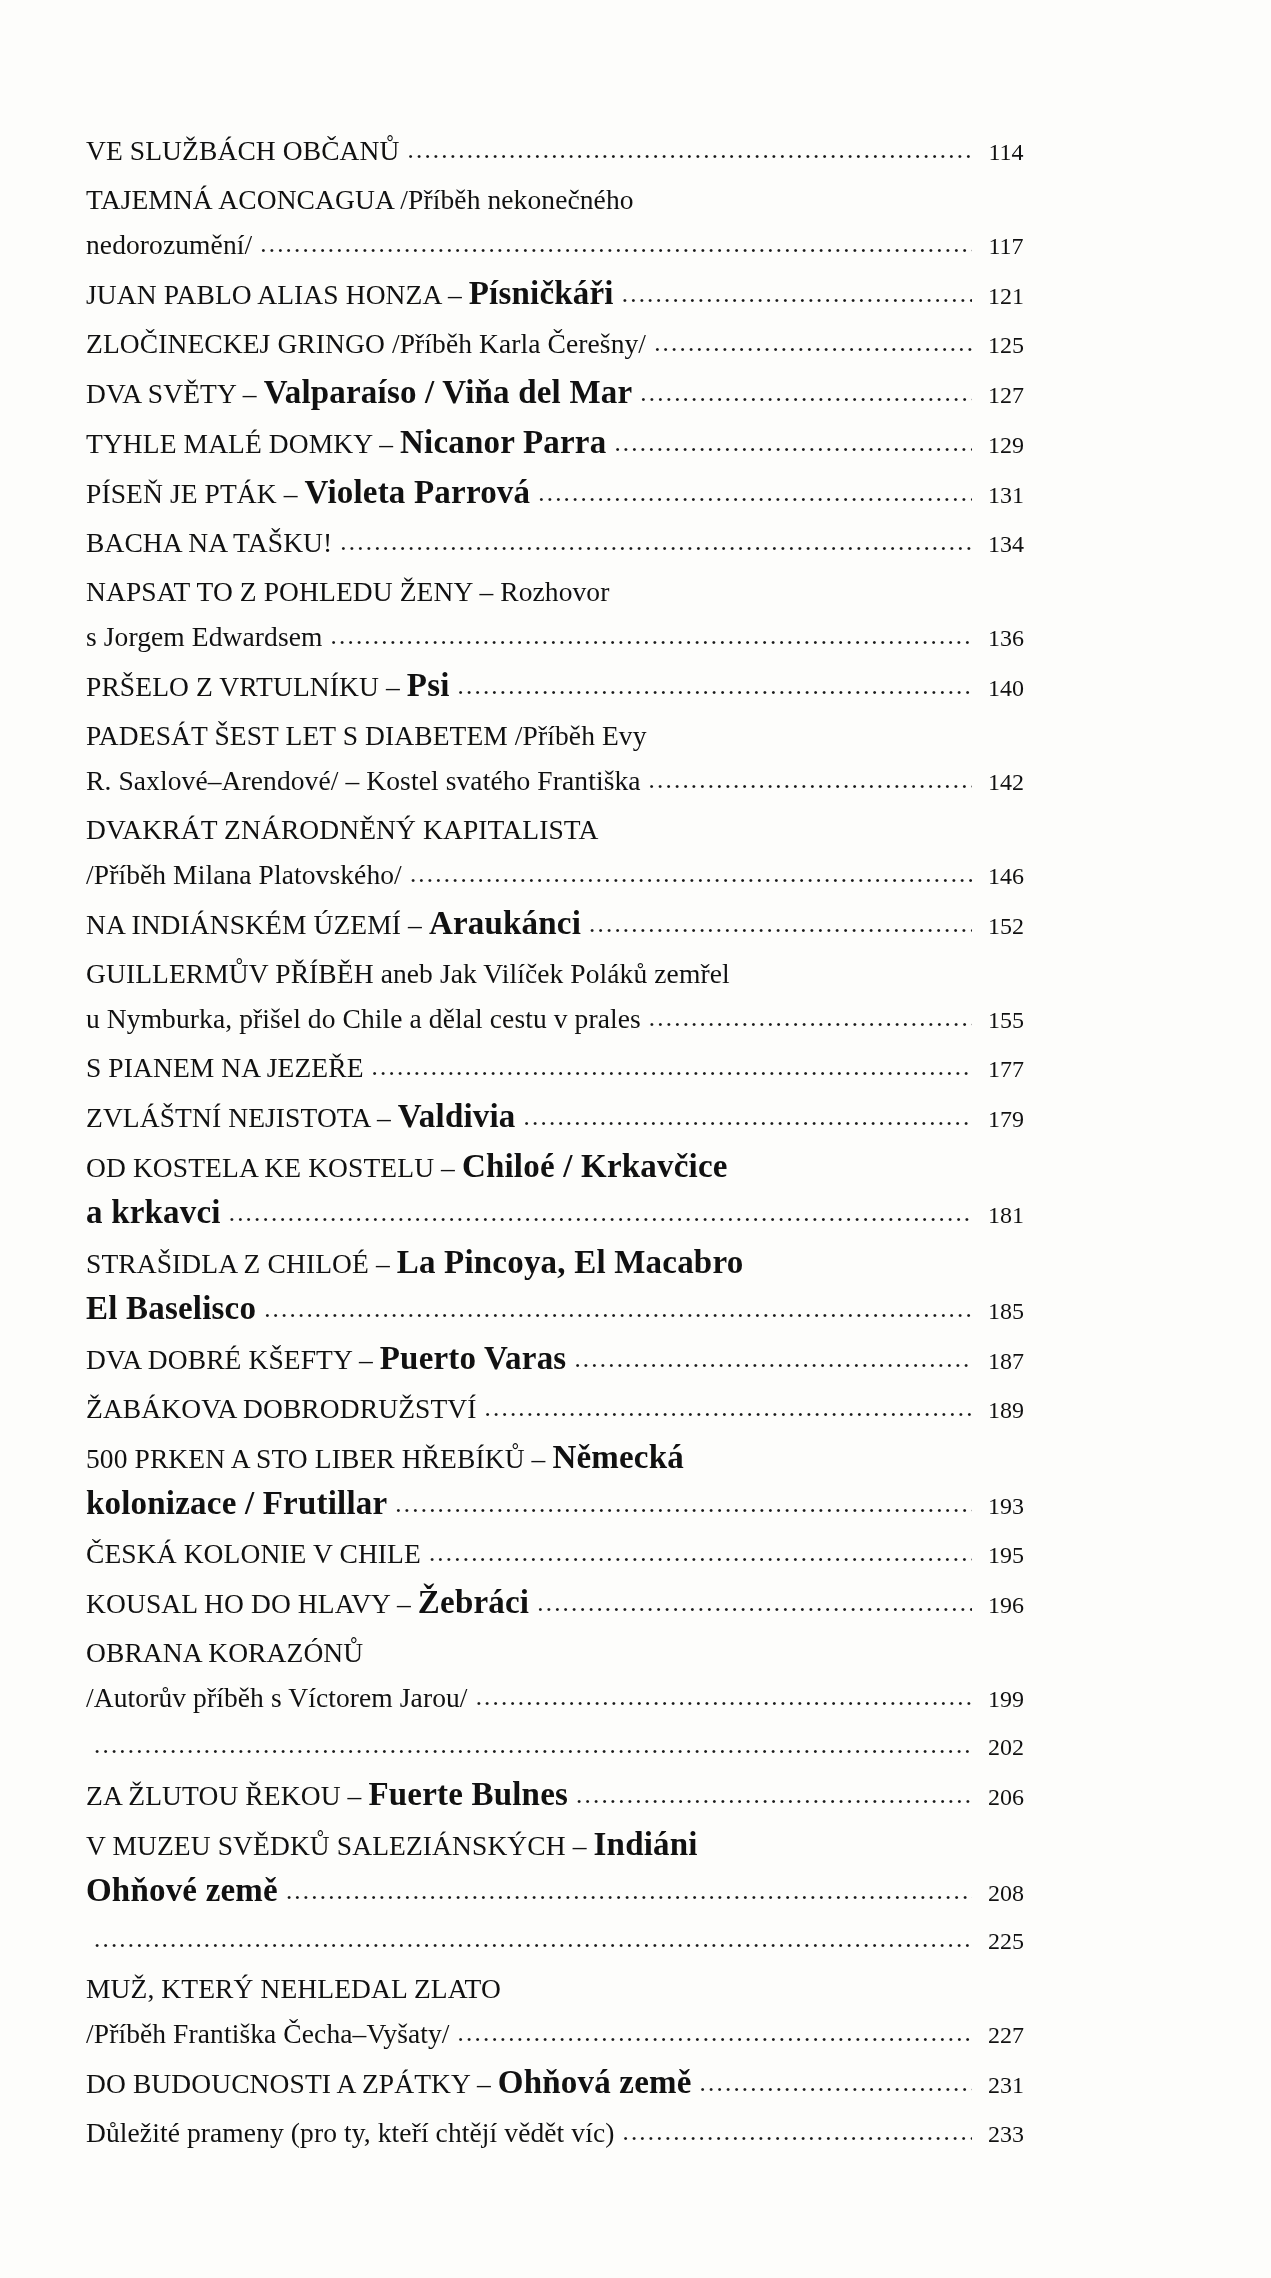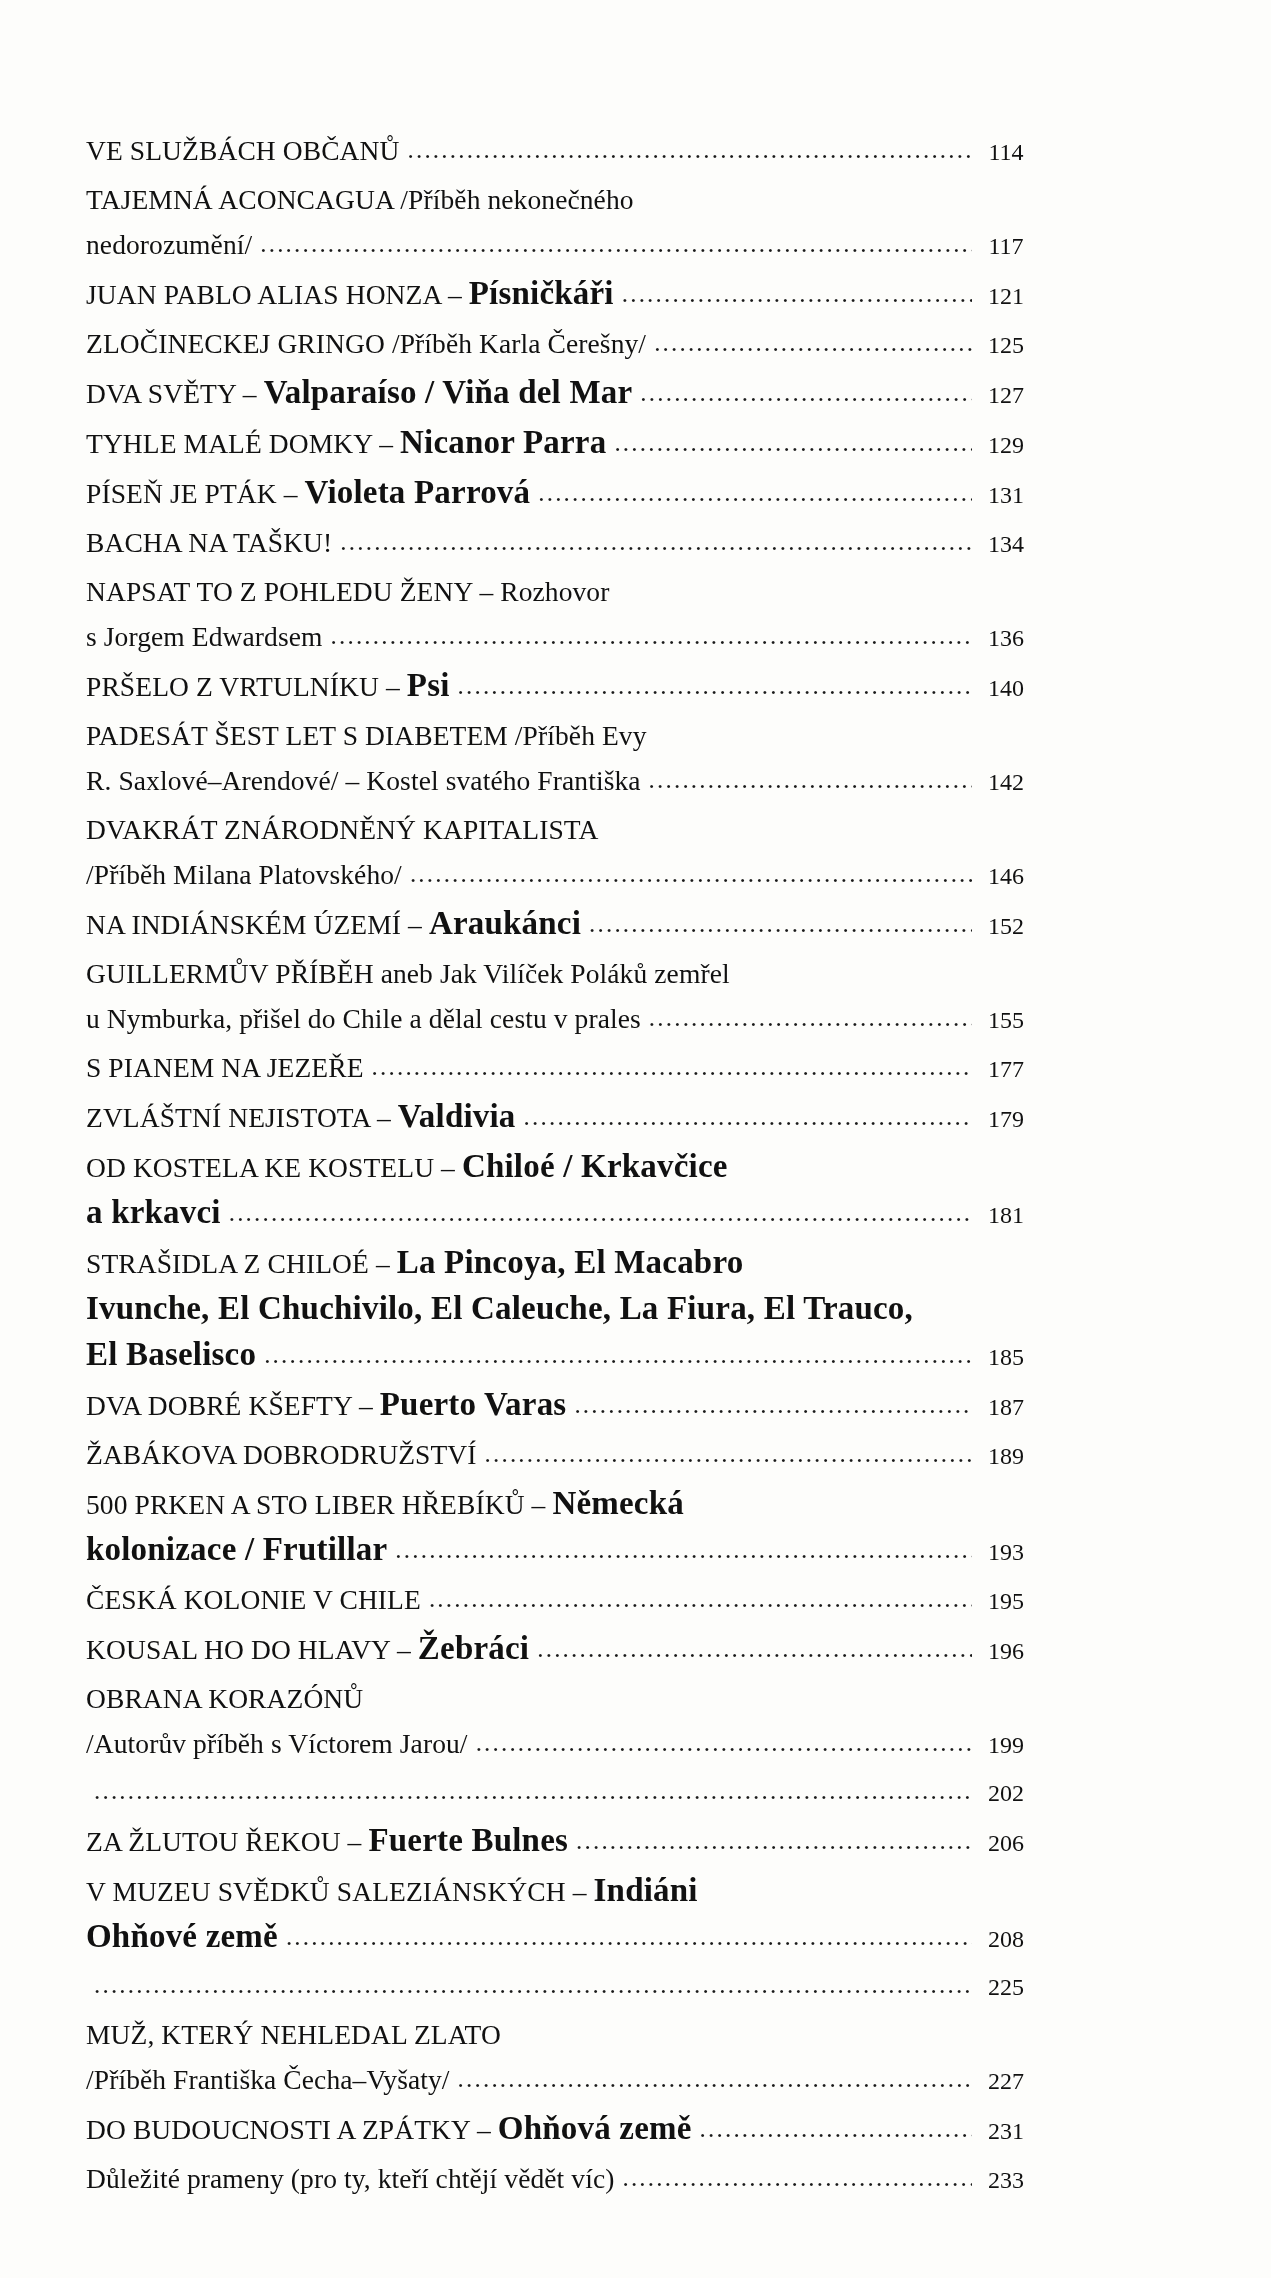--- a/index.html
+++ b/index.html
@@ -217,24 +217,20 @@
           <span class="title"><span class="sub">a krkavci</span></span>
           <span class="dots">........................................................................................................................................</span>
           <span class="page-num">181</span>
         </div>
       </div>
       <div class="entry">
         <div class="line nodots">
           <span class="title"><span class="">STRAŠIDLA Z CHILOÉ – </span><span class="sub">La Pincoya, El Macabro</span></span>
           <span class="page-num"></span>
         </div>
-        <div class="line nodots">
-          <span class="title"><span class="sub">Ivunche, El Chuchivilo, El Caleuche, La Fiura, El Trauco,</span></span>
-          <span class="page-num"></span>
-        </div>
         <div class="line">
           <span class="title"><span class="sub">El Baselisco</span></span>
           <span class="dots">........................................................................................................................................</span>
           <span class="page-num">185</span>
         </div>
       </div>
       <div class="entry">
         <div class="line">
           <span class="title"><span class="">DVA DOBRÉ KŠEFTY – </span><span class="sub">Puerto Varas</span></span>
           <span class="dots">........................................................................................................................................</span>

